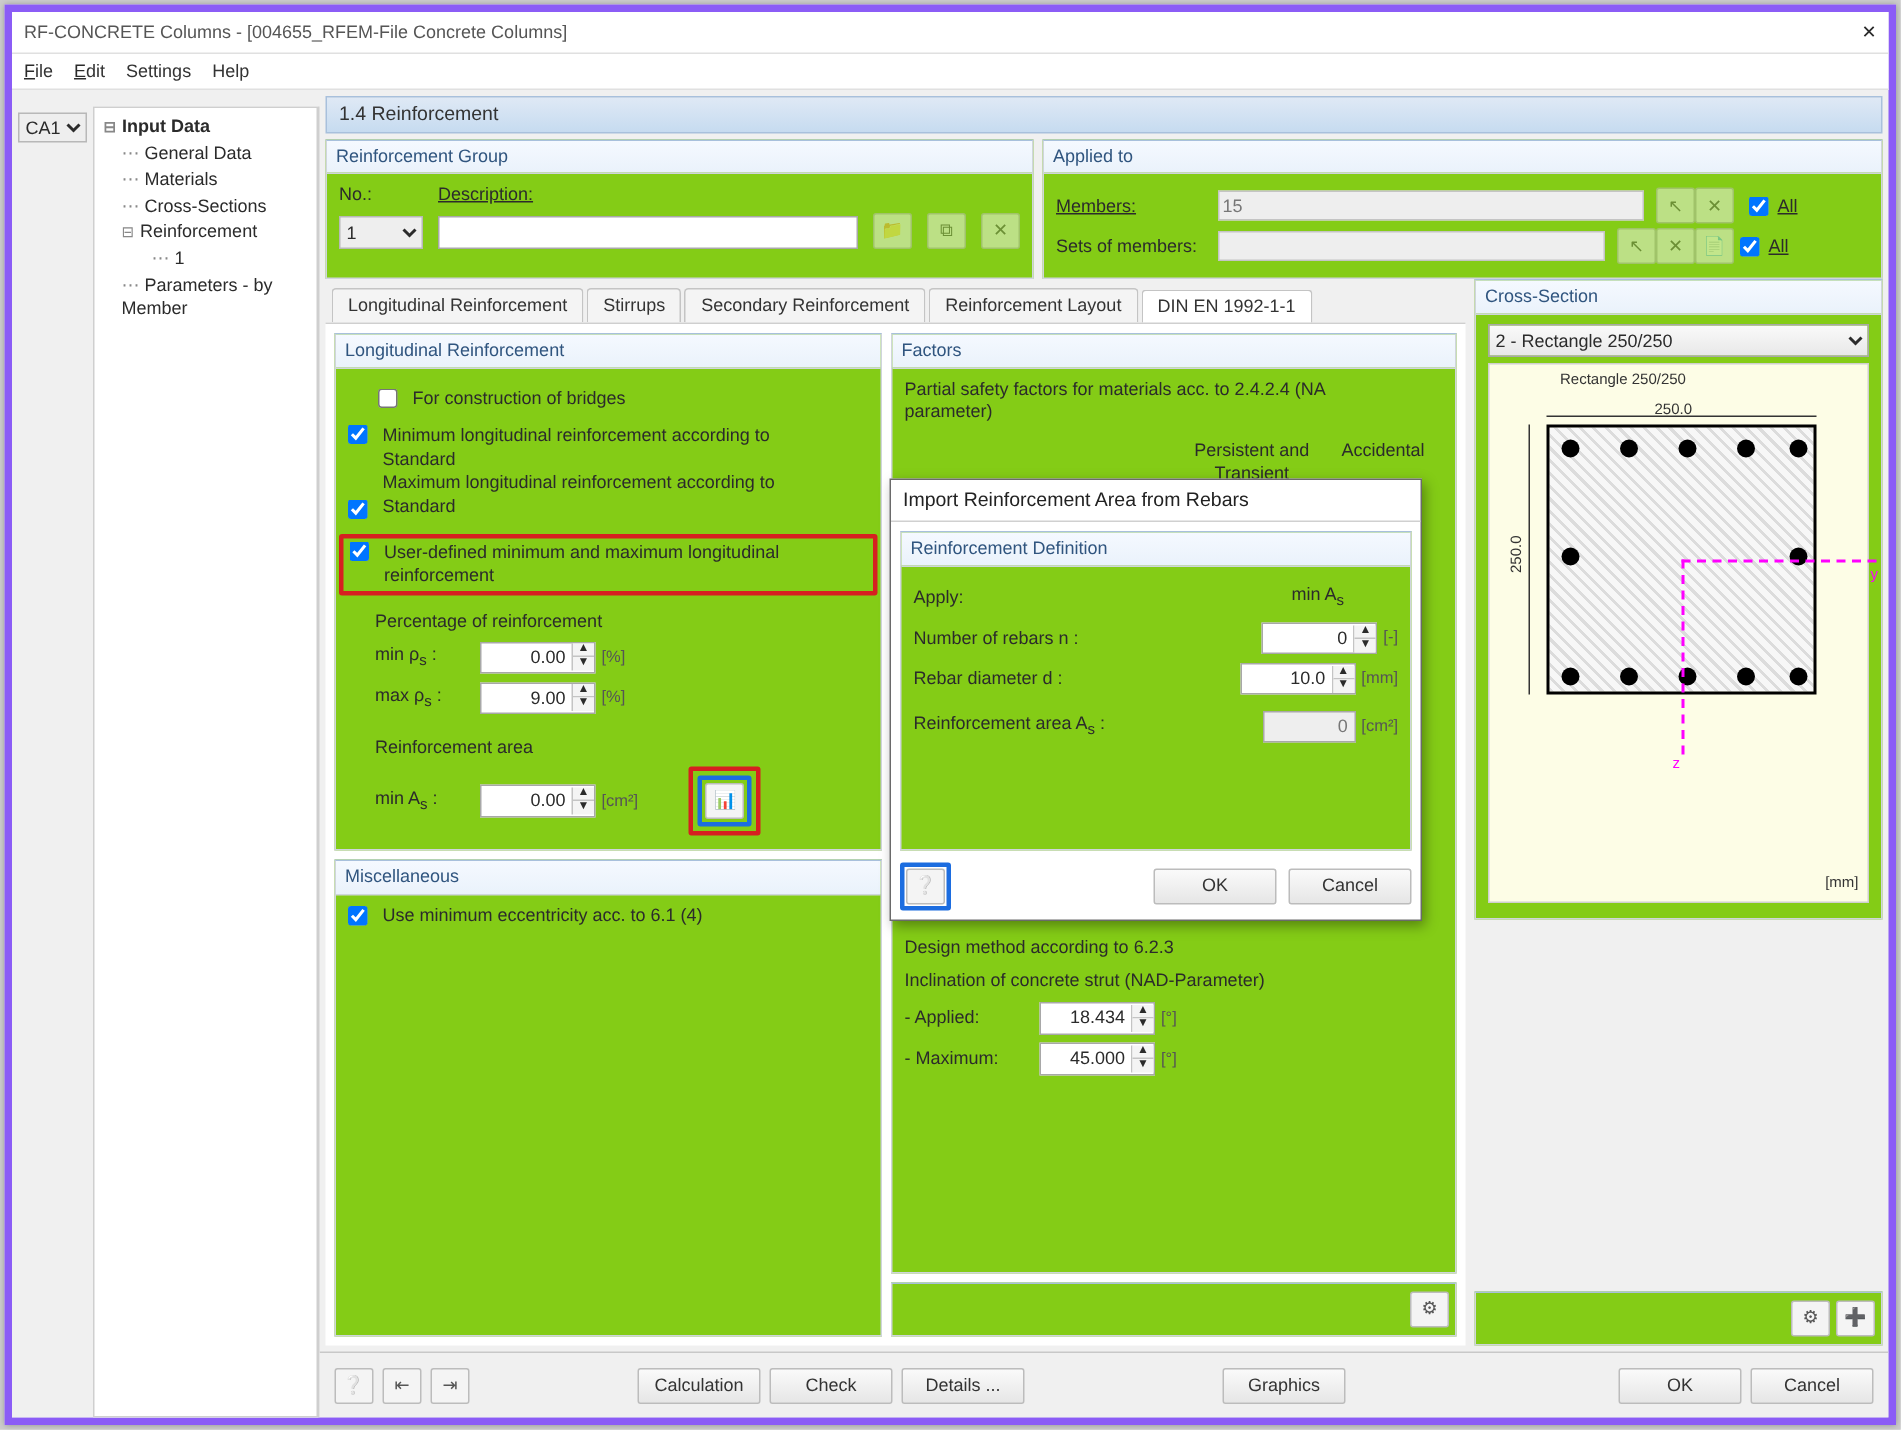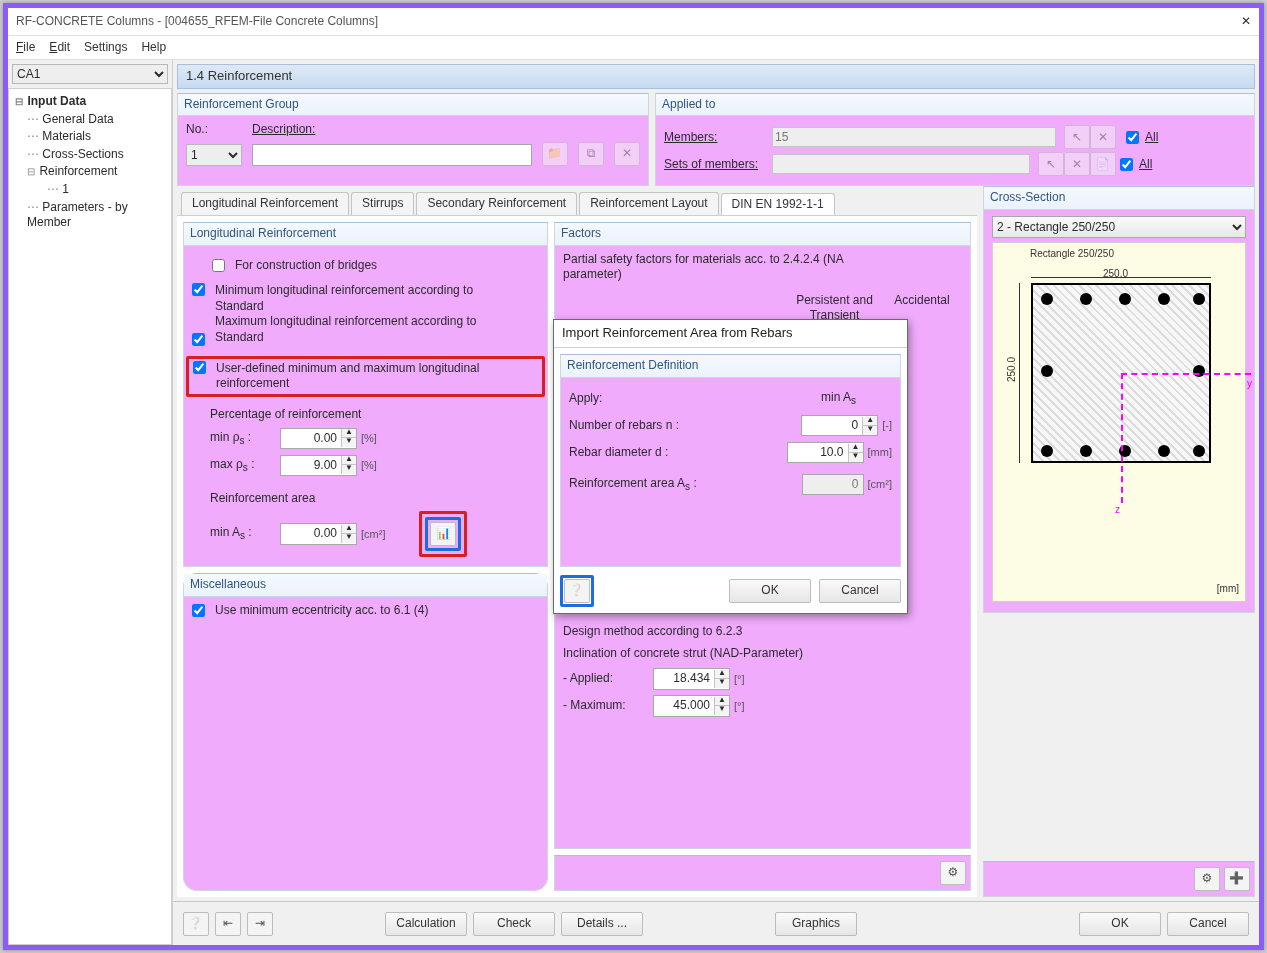--- a/index.html
+++ b/index.html
@@ -18,31 +18,31 @@
 *{box-sizing:border-box;font:12px/1.3 "Segoe UI",Tahoma,sans-serif;color:var(--text);}
 html,body{margin:0;padding:0;background:#ccc;width:1267px;height:953px;overflow:hidden;}
 .app{position:absolute;inset:3px;background:var(--win-bg);border:5px solid #8b5cf6;box-shadow:0 0 4px rgba(0,0,0,.3);display:flex;flex-direction:column;}
 .titlebar{display:flex;align-items:center;height:28px;padding:0 8px;background:#fff;border-bottom:1px solid #e0e0e0;}
 .titlebar .name{color:#555;font-size:12px;}
 .titlebar .wbtns{margin-left:auto;display:flex;gap:16px;color:#555;}
 .menubar{display:flex;align-items:center;gap:14px;height:24px;padding:0 8px;background:#fff;border-bottom:1px solid #e0e0e0;}
 .menubar span{color:#333;}
 .menubar span u{text-decoration:underline;}
 .body{flex:1;display:flex;overflow:hidden;}
-.sidebar{width:165px;background:var(--win-bg);border-right:1px solid #cfcfcf;display:flex;flex-direction:column;}
+.sidebar{width:205px;background:var(--win-bg);border-right:1px solid #cfcfcf;display:flex;margin-top:11px;}
 .sidebar select{margin:4px;height:20px;background:#eee;border:1px solid #b8b8b8;}
 .tree{flex:1;background:#fff;border:1px solid #cfcfcf;margin:0 0 0 0;padding:4px 6px;font-size:12px;}
 .tree div{padding:1px 0 1px 0;}
 .tree .lvl1{padding-left:12px;}
 .tree .lvl2{padding-left:32px;}
 .tree .node::before{content:"⊟";color:#888;margin-right:4px;font-size:10px;}
 .tree .dot::before{content:"⋯ ";color:#888;}
 .main{flex:1;display:flex;flex-direction:column;overflow:hidden;}
 .section-hdr{background:linear-gradient(#dfe9f5,#c6dbf0);border:1px solid #a8c0dc;padding:3px 8px;margin:4px;font-weight:400;font-size:13px;color:#333;}
-.panel{border:1px solid #cfd5dc;border-top:1px solid #a8c0dc;background:#f0abfc;}
+.panel{border:1px solid #cfd5dc;border-top:1px solid #a8c0dc;background:#84cc16;}
 .phead{background:linear-gradient(#f5f9ff,#eaf2fb);border-bottom:1px solid #cfd5dc;color:var(--blue-text);padding:3px 6px;font-size:12px;}
 .pbody{padding:6px 8px;}
 .tabs{display:flex;gap:2px;margin:6px 4px 0;}
 .tab{border:1px solid #c4c4c4;border-bottom:none;background:#f4f4f4;padding:3px 10px;font-size:12px;color:#333;border-radius:3px 3px 0 0;}
 .tab.active{background:#fff;position:relative;top:1px;}
 .boxrow{display:flex;align-items:center;gap:6px;}
 input[type=checkbox]{width:13px;height:13px;margin:0;}
 .num{display:inline-flex;align-items:center;border:1px solid #a8a8a8;background:#fff;}
 .num input{border:none;width:60px;text-align:right;padding:2px 4px;font-size:12px;outline:none;background:transparent;}
 .num .spin{display:flex;flex-direction:column;border-left:1px solid #c4c4c4;}
@@ -129,21 +129,21 @@
               <span style="width:108px;text-decoration:underline;">Members:</span>
               <input type="text" class="readonly-input" style="width: 284px; height: 20px; border: 1px solid rgb(196, 196, 196);" value="15">
               <span class="iconbtn disabled" style="margin-left:8px;">↖</span>
               <span class="iconbtn disabled">✕</span>
               <label class="boxrow" style="margin-left:10px;">
                   <input type="checkbox" checked="" style=""> 
                   <span style="text-decoration:underline;">All</span>
                 </label>
             </div>
             <div class="field-row">
-              <span style="width:108px;text-decoration:underline;">Sets of members:</span>
+              <span style="width:108px;">Sets of members:</span>
               <input type="text" class="readonly-input" style="width: 258px; height: 20px; border: 1px solid rgb(196, 196, 196);" value="">
               <span class="iconbtn disabled" style="margin-left:8px;">↖</span>
               <span class="iconbtn disabled">✕</span>
               <span class="iconbtn disabled">📄</span>
               <label class="boxrow" style="margin-left:4px;">
                   <input type="checkbox" checked="" style=""> 
                   <span style="text-decoration:underline;">All</span>
                 </label>
             </div>
           </div>
@@ -223,21 +223,21 @@
                     <span class="unit">[cm²]</span>
                     <span class="hl-red" style="margin-left:34px;padding:3px;">
                       <span class="hl-blue" style="padding:2px;display:inline-block;">
                         <span class="iconbtn">📊</span>
                       </span>
                     </span>
                   </div>
                 </div>
               </div>
 
-              <div class="panel" style="flex:1;border-radius:14px;">
+              <div class="panel" style="flex:1;">
                 <div class="phead">Miscellaneous</div>
                 <div class="pbody">
                   <label class="boxrow">
                       <input type="checkbox" checked="" style="">
                       <span style="margin-left:4px;">Use minimum eccentricity acc. to 6.1 (4)</span>
                     </label>
                 </div>
               </div>
             </div>
 
@@ -339,21 +339,21 @@
 
           </div>
         </div>
 
         <div style="width:272px;display:flex;flex-direction:column;gap:6px;">
           <div class="panel">
             <div class="phead">Cross-Section</div>
             <div class="pbody">
               <select style="width:100%;height:22px;border:1px solid #a8a8a8;background:linear-gradient(#fafafa,#e8e8e8);"><option>2 - Rectangle 250/250</option></select>
               <div class="cs-canvas">
-                <div class="cs-label" style="left:6px;top:4px;padding-left:31px;">Rectangle 250/250</div>
+                <div class="cs-label" style="left:16px;top:4px;padding-left:31px;">Rectangle 250/250</div>
                 <div class="cs-label" style="left:110px;top:24px;">250.0</div>
                 <div style="position:absolute;left:38px;top:34px;width:180px;border-top:1px solid #333;"></div>
                 <div style="position:absolute;left:26px;top:40px;height:180px;border-left:1px solid #333;"></div>
                 <div class="cs-label" style="left:6px;top:120px;transform:rotate(-90deg);">250.0</div>
                 <div class="cs-rect">
                   <div class="dot" style="left:8px;top:8px;"></div>
                     <div class="dot" style="left:47px;top:8px;"></div>
                     <div class="dot" style="left:86px;top:8px;"></div>
                     <div class="dot" style="left:125px;top:8px;"></div>
                     <div class="dot" style="left:160px;top:8px;"></div>

